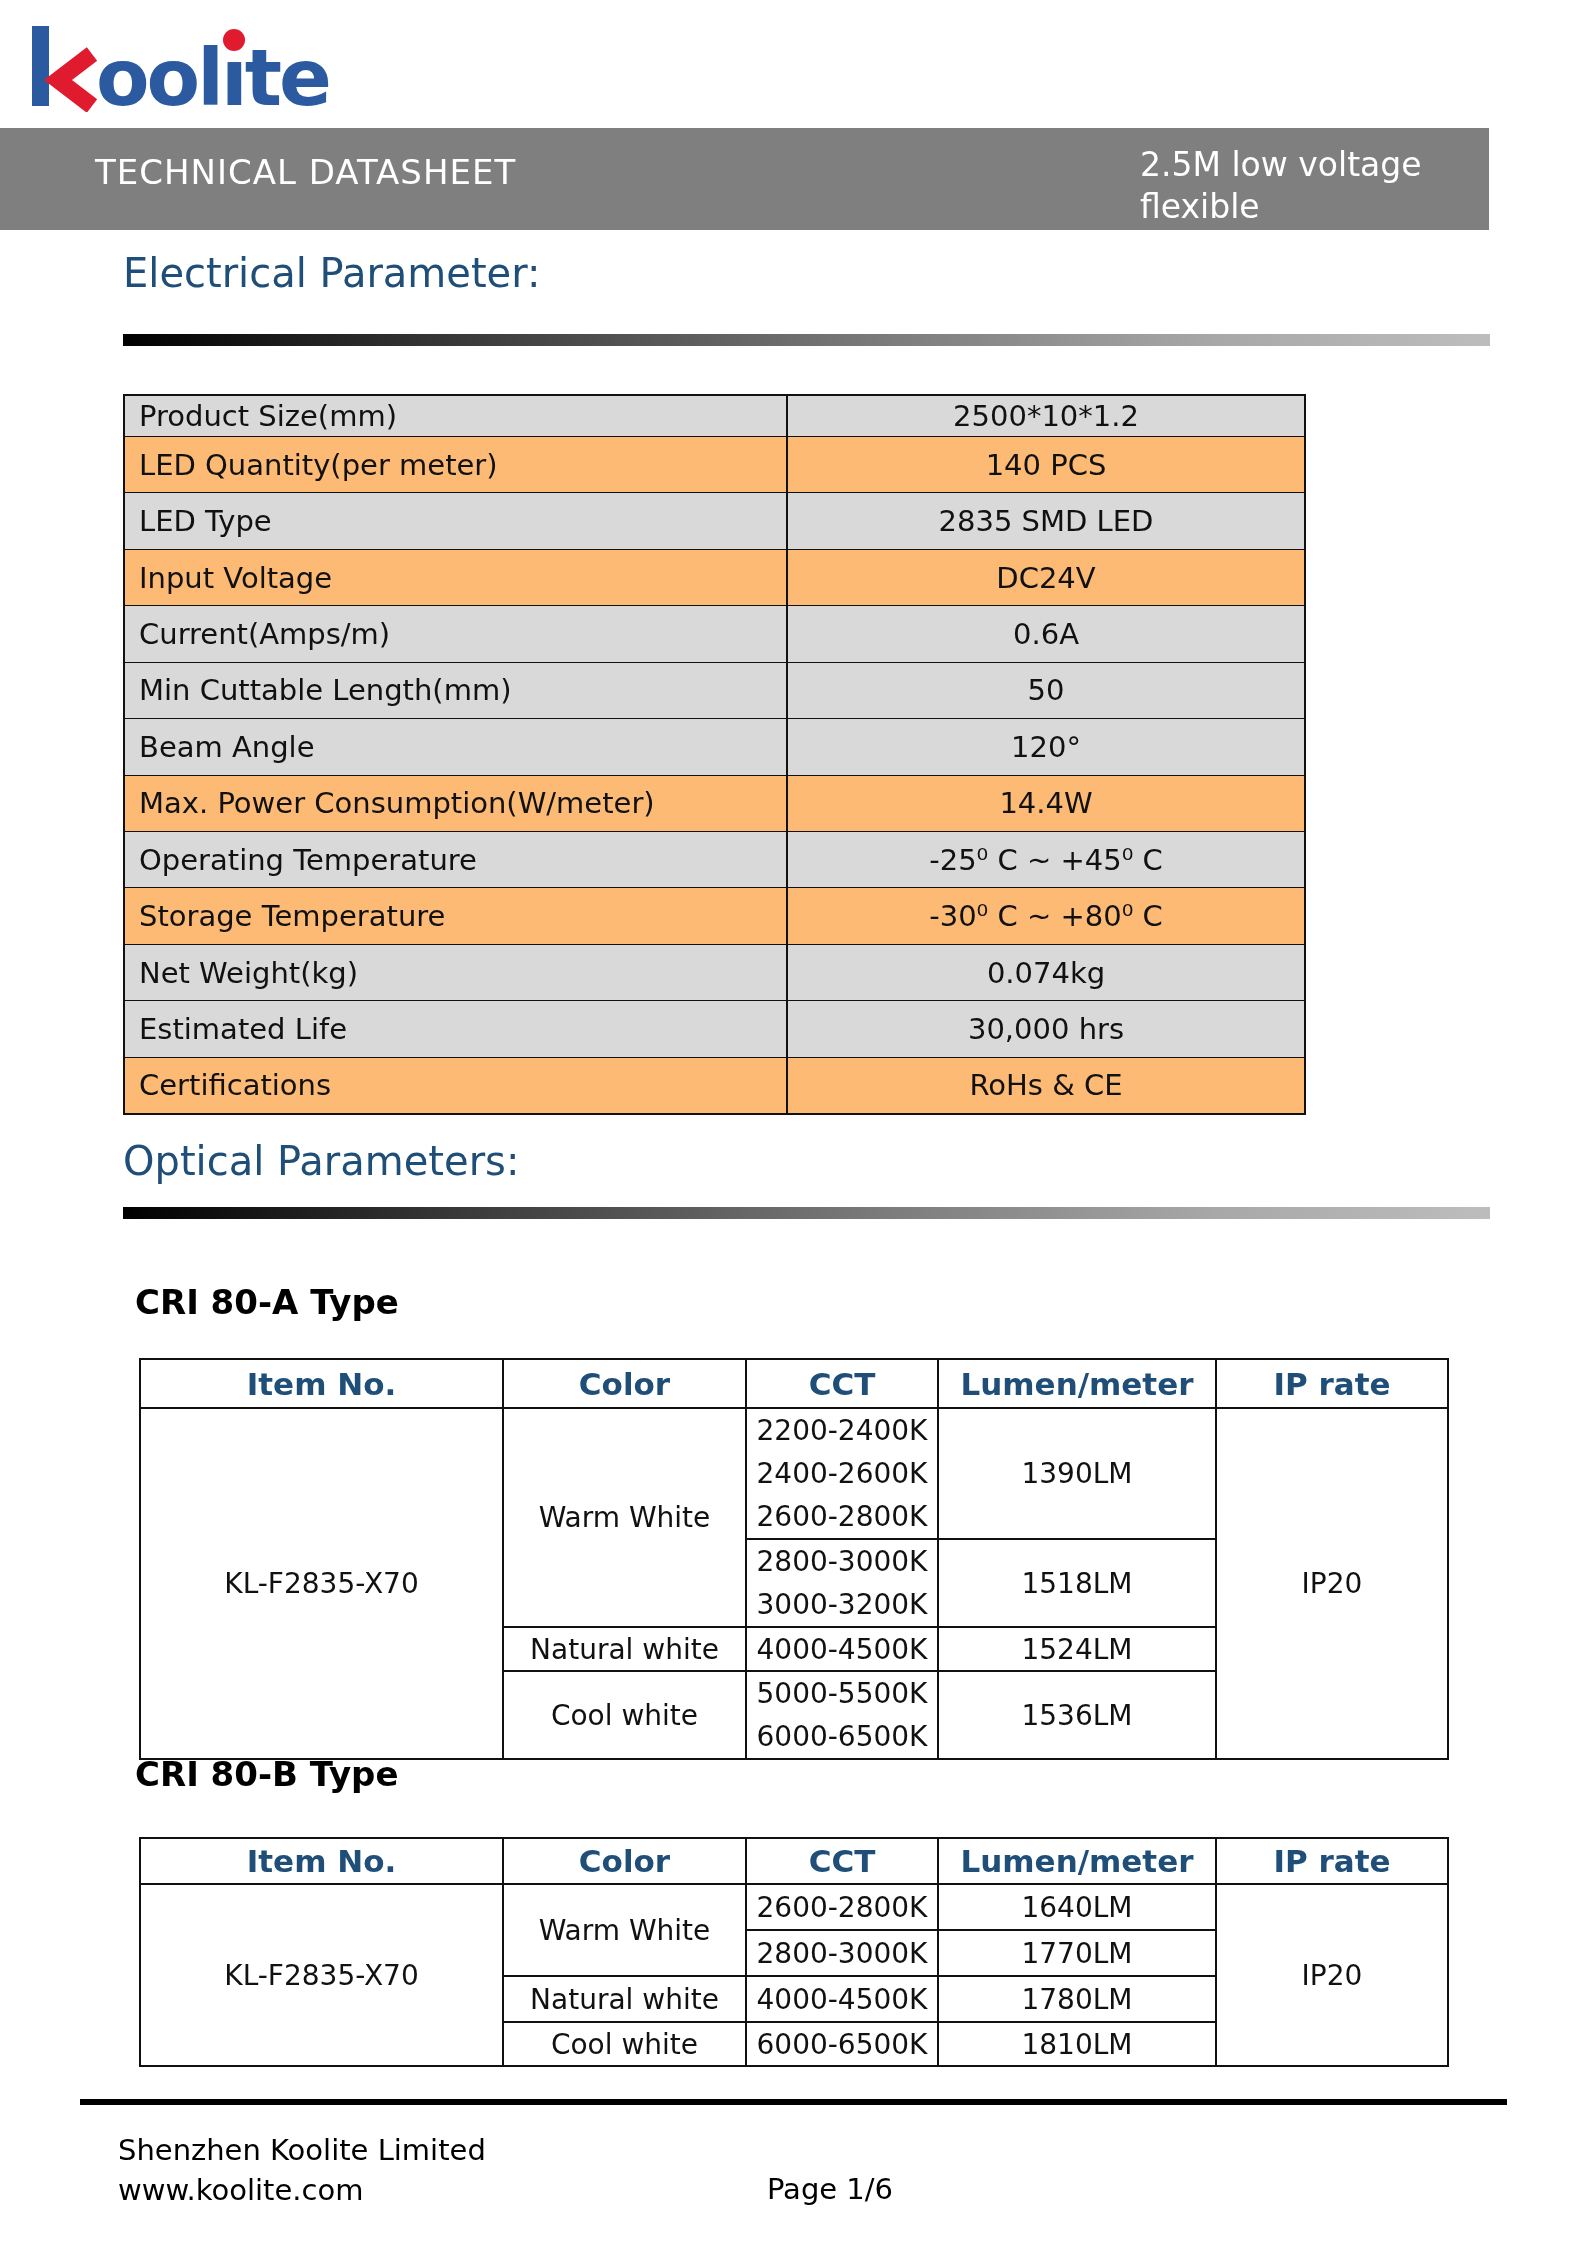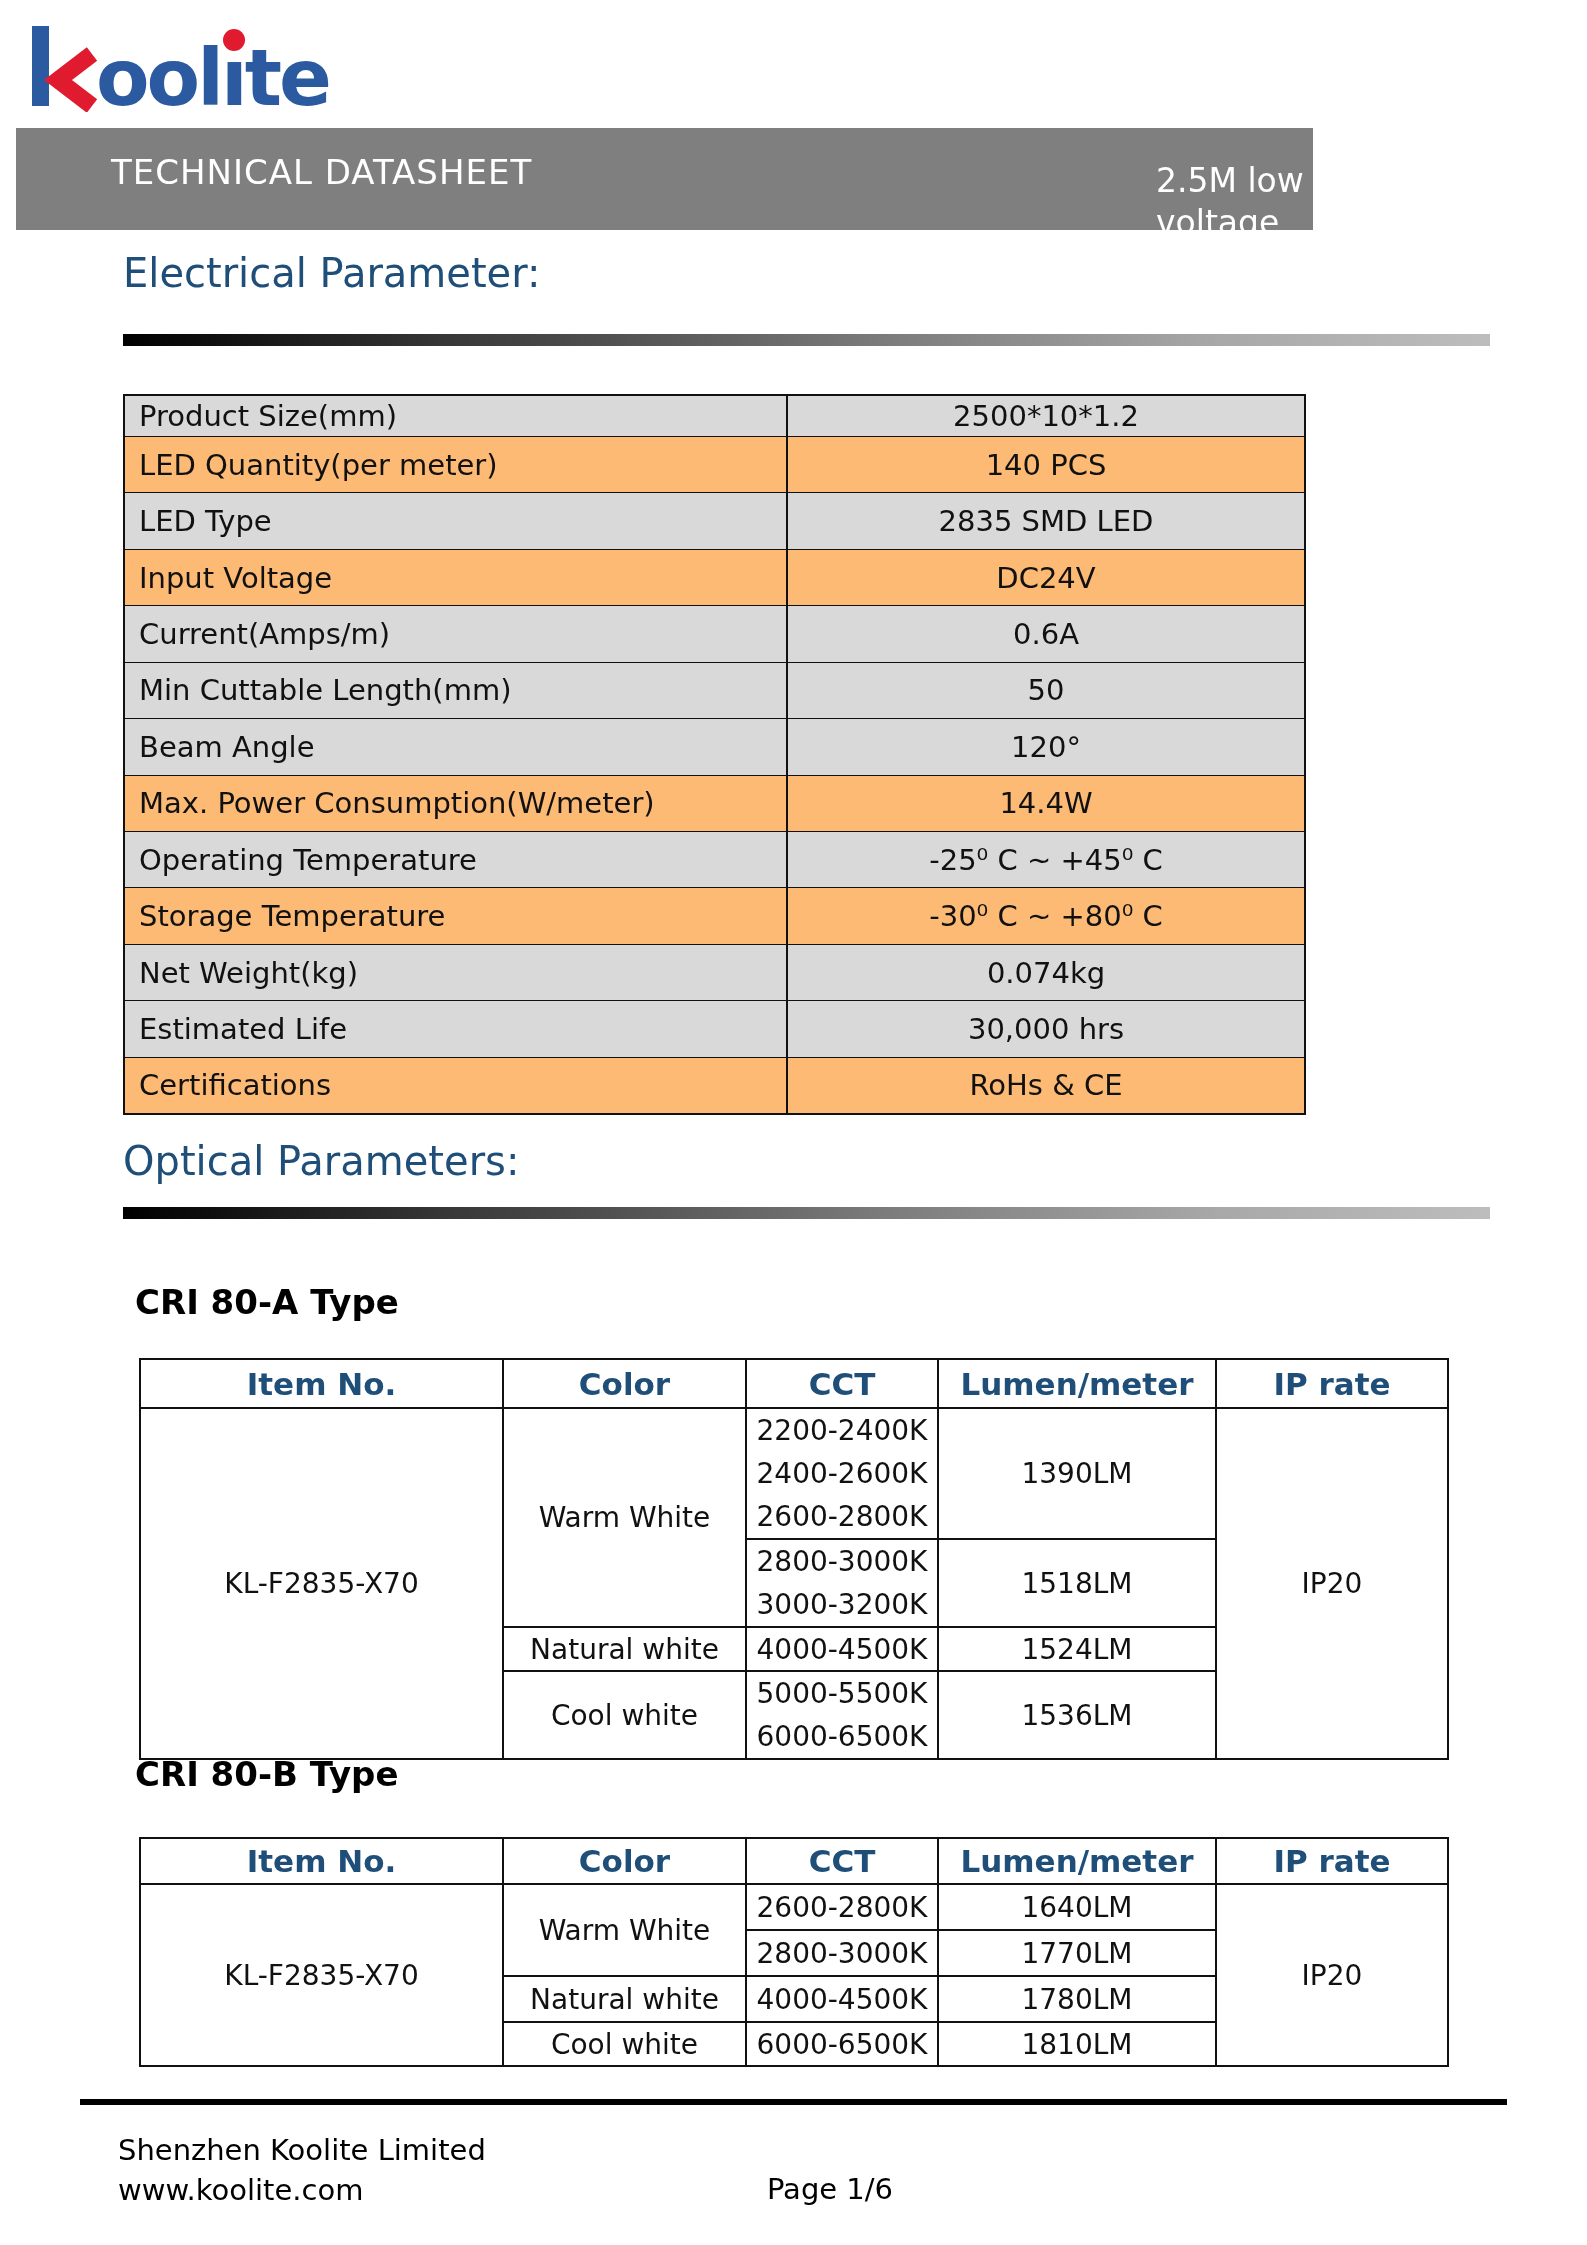--- a/index.html
+++ b/index.html
@@ -3,23 +3,23 @@
 <meta charset="utf-8">
 <style>
   html,body{margin:0;padding:0;background:#ffffff;}
   body{font-family:"DejaVu Sans","Liberation Sans",sans-serif;color:#111;}
   .page{position:relative;width:1587px;height:2245px;background:#fff;overflow:hidden;}
 
   
   .logo{position:absolute;left:28px;top:22px;width:310px;height:90px;}
 
   
-  .hdrbar{position:absolute;left:16px;top:128px;width:1297px;height:102px;background:#7f7f7f;}
+  .hdrbar{position:absolute;left:0;top:128px;width:1489px;height:102px;background:#7f7f7f;}
   .hdr-title{position:absolute;left:95px;top:24px;font-size:34px;color:#ffffff;letter-spacing:1px;}
-  .hdr-product{position:absolute;left:1140px;top:16px;font-size:33px;line-height:42px;color:#ffffff;margin-top:16px;}
+  .hdr-product{position:absolute;left:1140px;top:16px;font-size:33px;line-height:42px;color:#ffffff;}
 
   
   .sec-heading{position:absolute;left:123px;font-size:40px;font-weight:normal;color:#1f4e79;letter-spacing:0px;}
   .gradbar{position:absolute;left:123px;width:1367px;height:12px;
            background:linear-gradient(to right,#000000 0%,#3a3a3a 25%,#7a7a7a 55%,#a8a8a8 80%,#bdbdbd 100%);}
 
   
   .etable{position:absolute;left:123px;top:394px;width:1183px;height:721px;border:2px solid #111;
           box-sizing:border-box;display:flex;flex-direction:column;}
   .erow{flex:1;display:flex;border-top:1px solid #111;min-height:0;}

